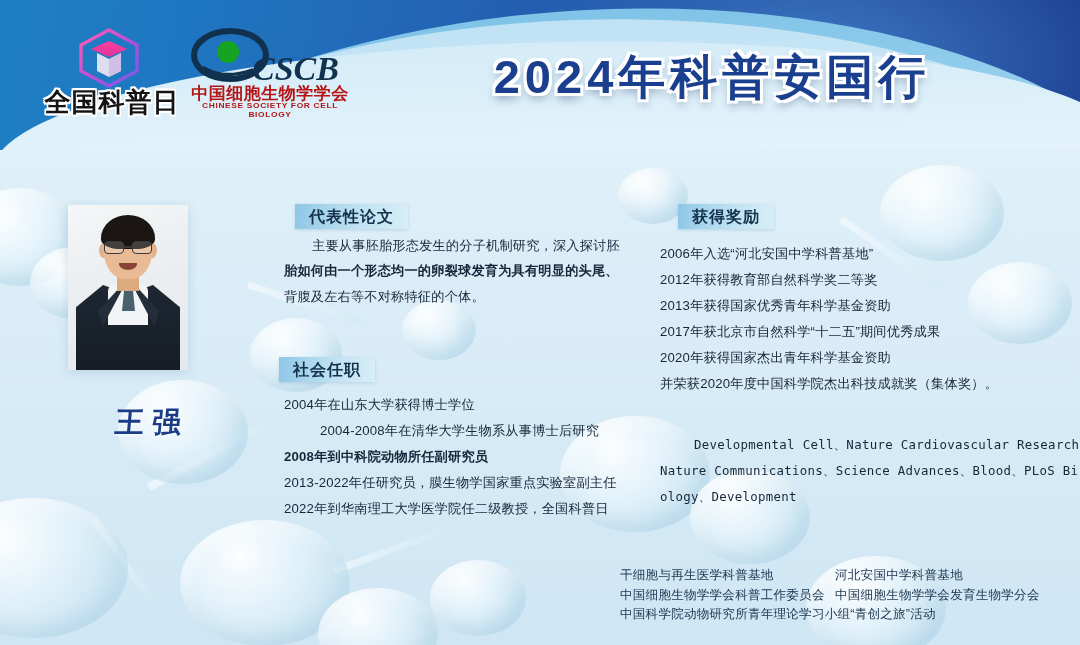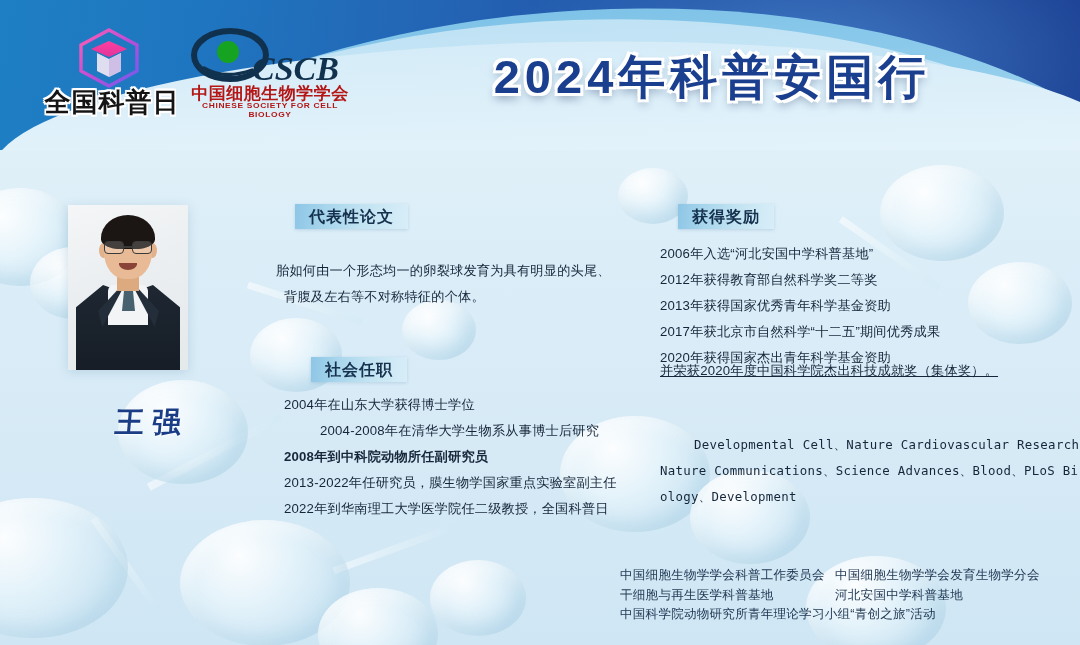--- a/index.html
+++ b/index.html
@@ -243,51 +243,54 @@
     <div class="glasses">
         <i class="l"></i>
         <i class="r"></i>
         <b></b>
       </div>
     <div class="mouth"></div>
   </div>
   <div class="sig">王强</div>
 
   <div class="badge" style="left:295px;top:204px;">代表性论文</div>
-  <div class="body-txt" style="left:276px;top:258px;">胎如何由一个形态均一的卵裂球发育为具有明显的头尾、</div>
+  <div class="body-txt" style="left:284px;top:233px;">
+    <span class="ind">主要从事胚胎形态发生的分子机制研究，深入探讨胚</span>
+  </div>
+  <div class="body-txt" style="left:284px;top:258px;font-weight:bold;">胎如何由一个形态均一的卵裂球发育为具有明显的头尾、</div>
   <div class="body-txt" style="left:284px;top:284px;">背腹及左右等不对称特征的个体。</div>
 
-  <div class="badge" style="left:311px;top:357px;">社会任职</div>
+  <div class="badge" style="left:279px;top:357px;">社会任职</div>
   <div class="body-txt" style="left:284px;top:392px;">2004年在山东大学获得博士学位</div>
   <div class="body-txt" style="left:284px;top:418px;margin-left:36px;">2004-2008年在清华大学生物系从事博士后研究</div>
   <div class="body-txt" style="left:284px;top:444px;font-weight:bold;">2008年到中科院动物所任副研究员</div>
   <div class="body-txt" style="left:284px;top:470px;">2013-2022年任研究员，膜生物学国家重点实验室副主任</div>
   <div class="body-txt" style="left:284px;top:496px;">2022年到华南理工大学医学院任二级教授，全国科普日</div>
 
   <div class="badge" style="left:678px;top:204px;">获得奖励</div>
   <div class="body-txt" style="left:660px;top:241px;">2006年入选“河北安国中学科普基地”</div>
   <div class="body-txt" style="left:660px;top:267px;">2012年获得教育部自然科学奖二等奖</div>
   <div class="body-txt" style="left:660px;top:293px;">2013年获得国家优秀青年科学基金资助</div>
   <div class="body-txt" style="left:660px;top:319px;">2017年获北京市自然科学“十二五”期间优秀成果</div>
   <div class="body-txt" style="left:660px;top:345px;">2020年获得国家杰出青年科学基金资助</div>
-  <div class="body-txt" style="left:660px;top:358px;text-decoration:underline;">并荣获2020年度中国科学院杰出科技成就奖（集体奖）。</div>
+  <div class="body-txt" style="left:660px;top:371px;">并荣获2020年度中国科学院杰出科技成就奖（集体奖）。</div>
 
   <div class="mono" style="left:660px;top:432px;">
     <span class="ind">Developmental Cell、Nature Cardiovascular Research、</span>
   </div>
   <div class="mono" style="left:660px;top:458px;">Nature  Communications、Science  Advances、Blood、PLoS Bi-</div>
   <div class="mono" style="left:660px;top:484px;">ology、Development</div>
 
   <div class="footer">
+    <div class="row">
+      <span class="c1">干细胞与再生医学科普基地</span>
+      <span class="c2">河北安国中学科普基地</span>
+    </div>
     <div class="row">
       <span class="c1">中国细胞生物学学会科普工作委员会</span>
       <span class="c2">中国细胞生物学学会发育生物学分会</span>
     </div>
     <div class="row">
-      <span class="c1">干细胞与再生医学科普基地</span>
-      <span class="c2">河北安国中学科普基地</span>
-    </div>
-    <div class="row">
       <span>中国科学院动物研究所青年理论学习小组“青创之旅”活动</span>
     </div>
   </div>
 
 </div>
 
 </body></html>

